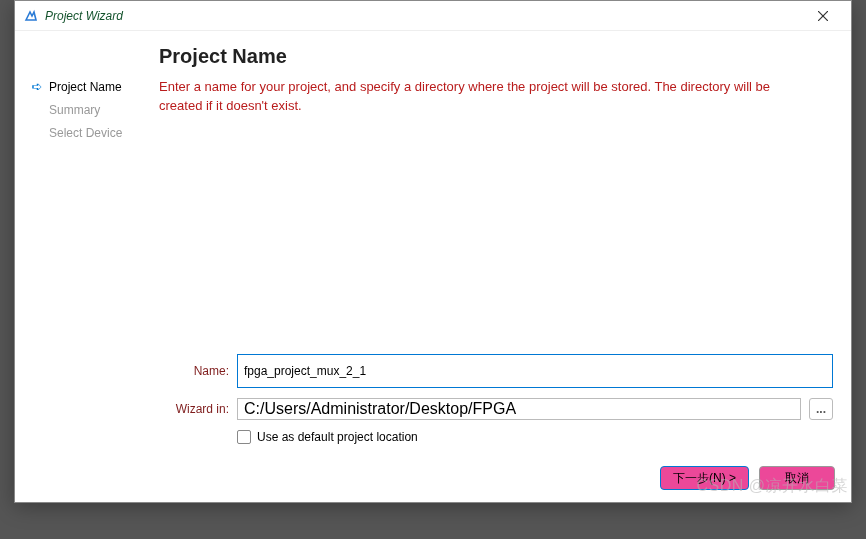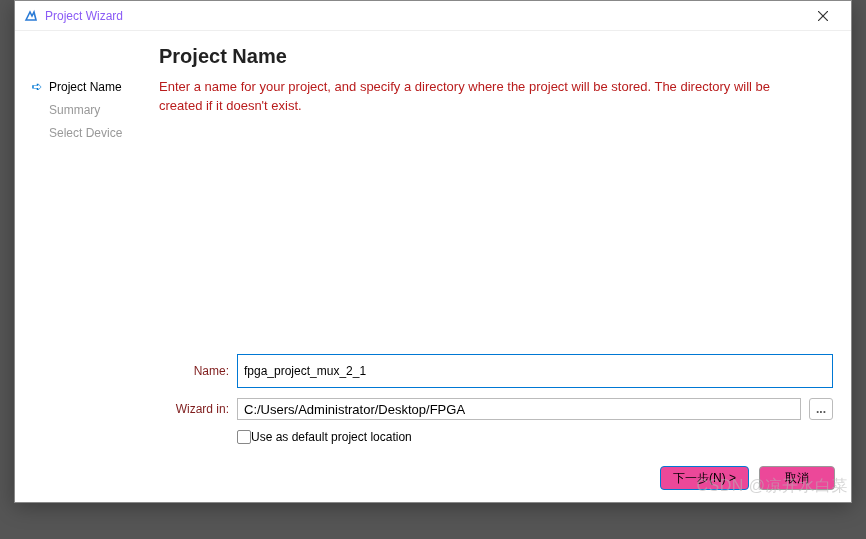--- a/index.html
+++ b/index.html
@@ -34,21 +34,22 @@
     }
     .titlebar-icon {
       width: 16px;
       height: 16px;
       margin-right: 6px;
       display: inline-flex;
     }
     .titlebar-title {
       flex: 1;
       font-size: 12px;
-      color: #8b5cf6;
+      color: #14532d;
+      font-style: italic;
     }
     .titlebar-close {
       width: 40px;
       height: 28px;
       display: flex;
       align-items: center;
       justify-content: center;
       cursor: pointer;
       font-size: 14px;
       color: #333;
@@ -115,42 +116,42 @@
       border-bottom: 1px solid #0078d4;
       padding: 3px 6px;
       font-size: 12px;
       font-family: inherit;
       height: 34px;
     }
     .path-input {
       grid-column: 2 / 3;
       border: 1px solid #bbb;
       padding: 3px 6px;
-      font-size: 13px;
+      font-size: 16px;
       font-family: inherit;
       height: 22px;
     }
     .browse-btn {
       width: 24px;
       height: 22px;
       border: 1px solid #bbb;
       background: #fff;
       border-radius: 3px;
       cursor: pointer;
       display: flex;
       align-items: center;
       justify-content: center;
       font-weight: bold;
       color: #555;
     }
     .checkbox-row {
       grid-column: 2 / span 2;
       display: flex;
       align-items: center;
-      gap: 0;
+      gap: 6px;
     }
     .checkbox {
       width: 14px;
       height: 14px;
       border: 1px solid #888;
       border-radius: 2px;
       cursor: pointer;
     }
     .button-row {
       display: flex;

